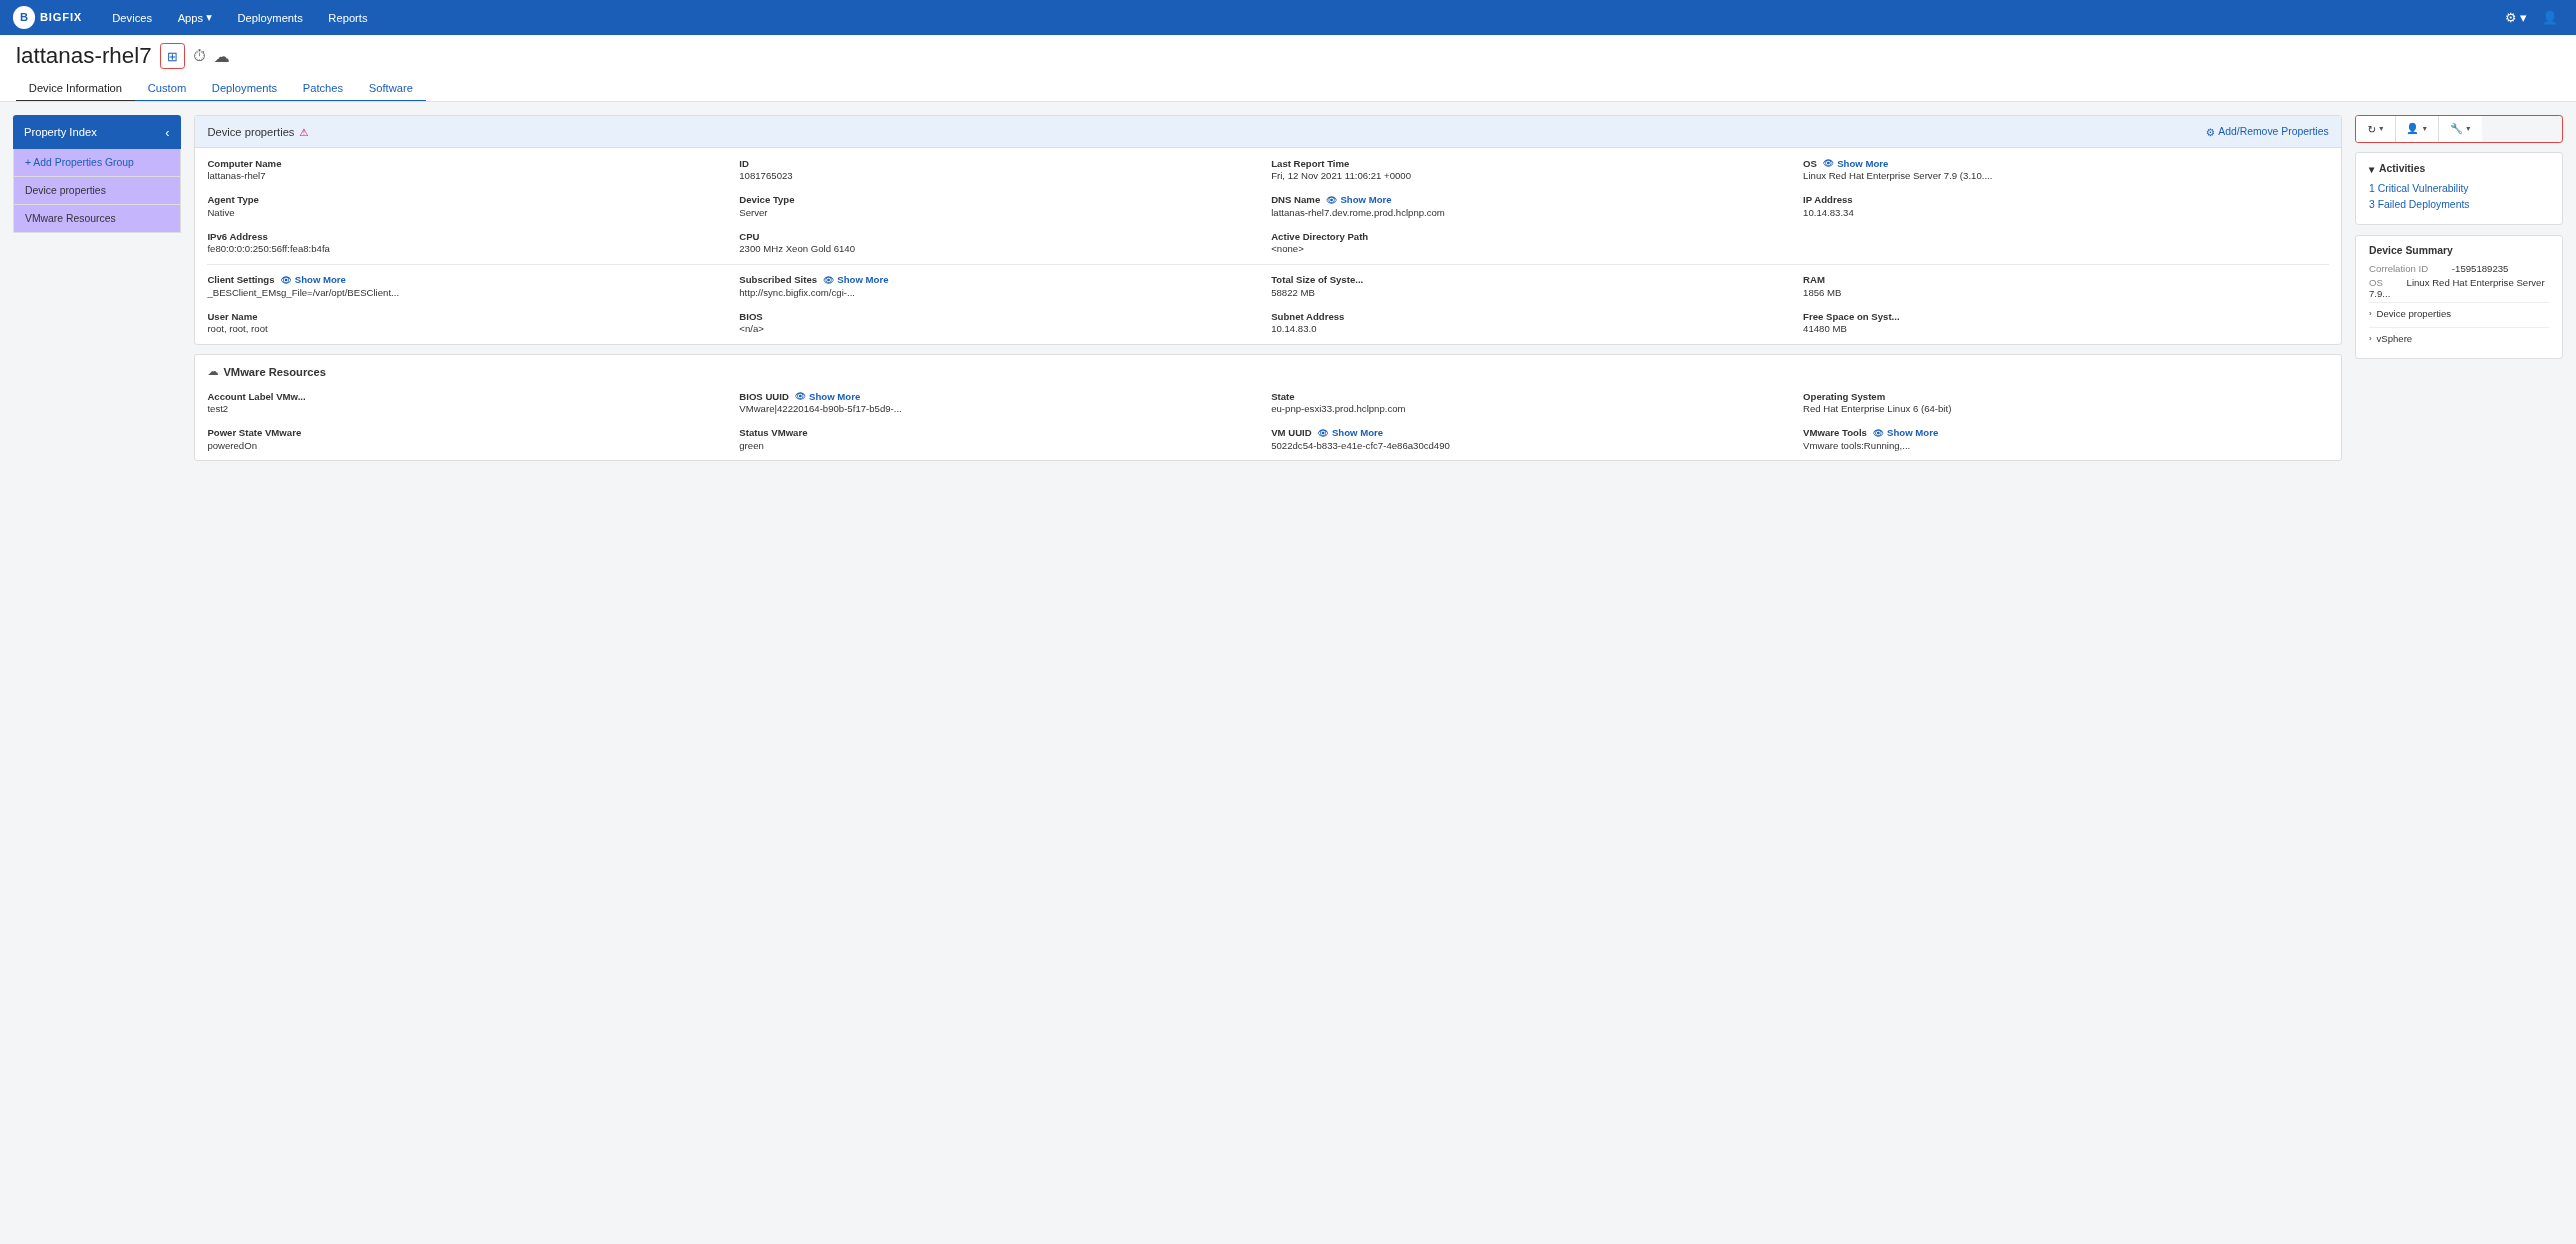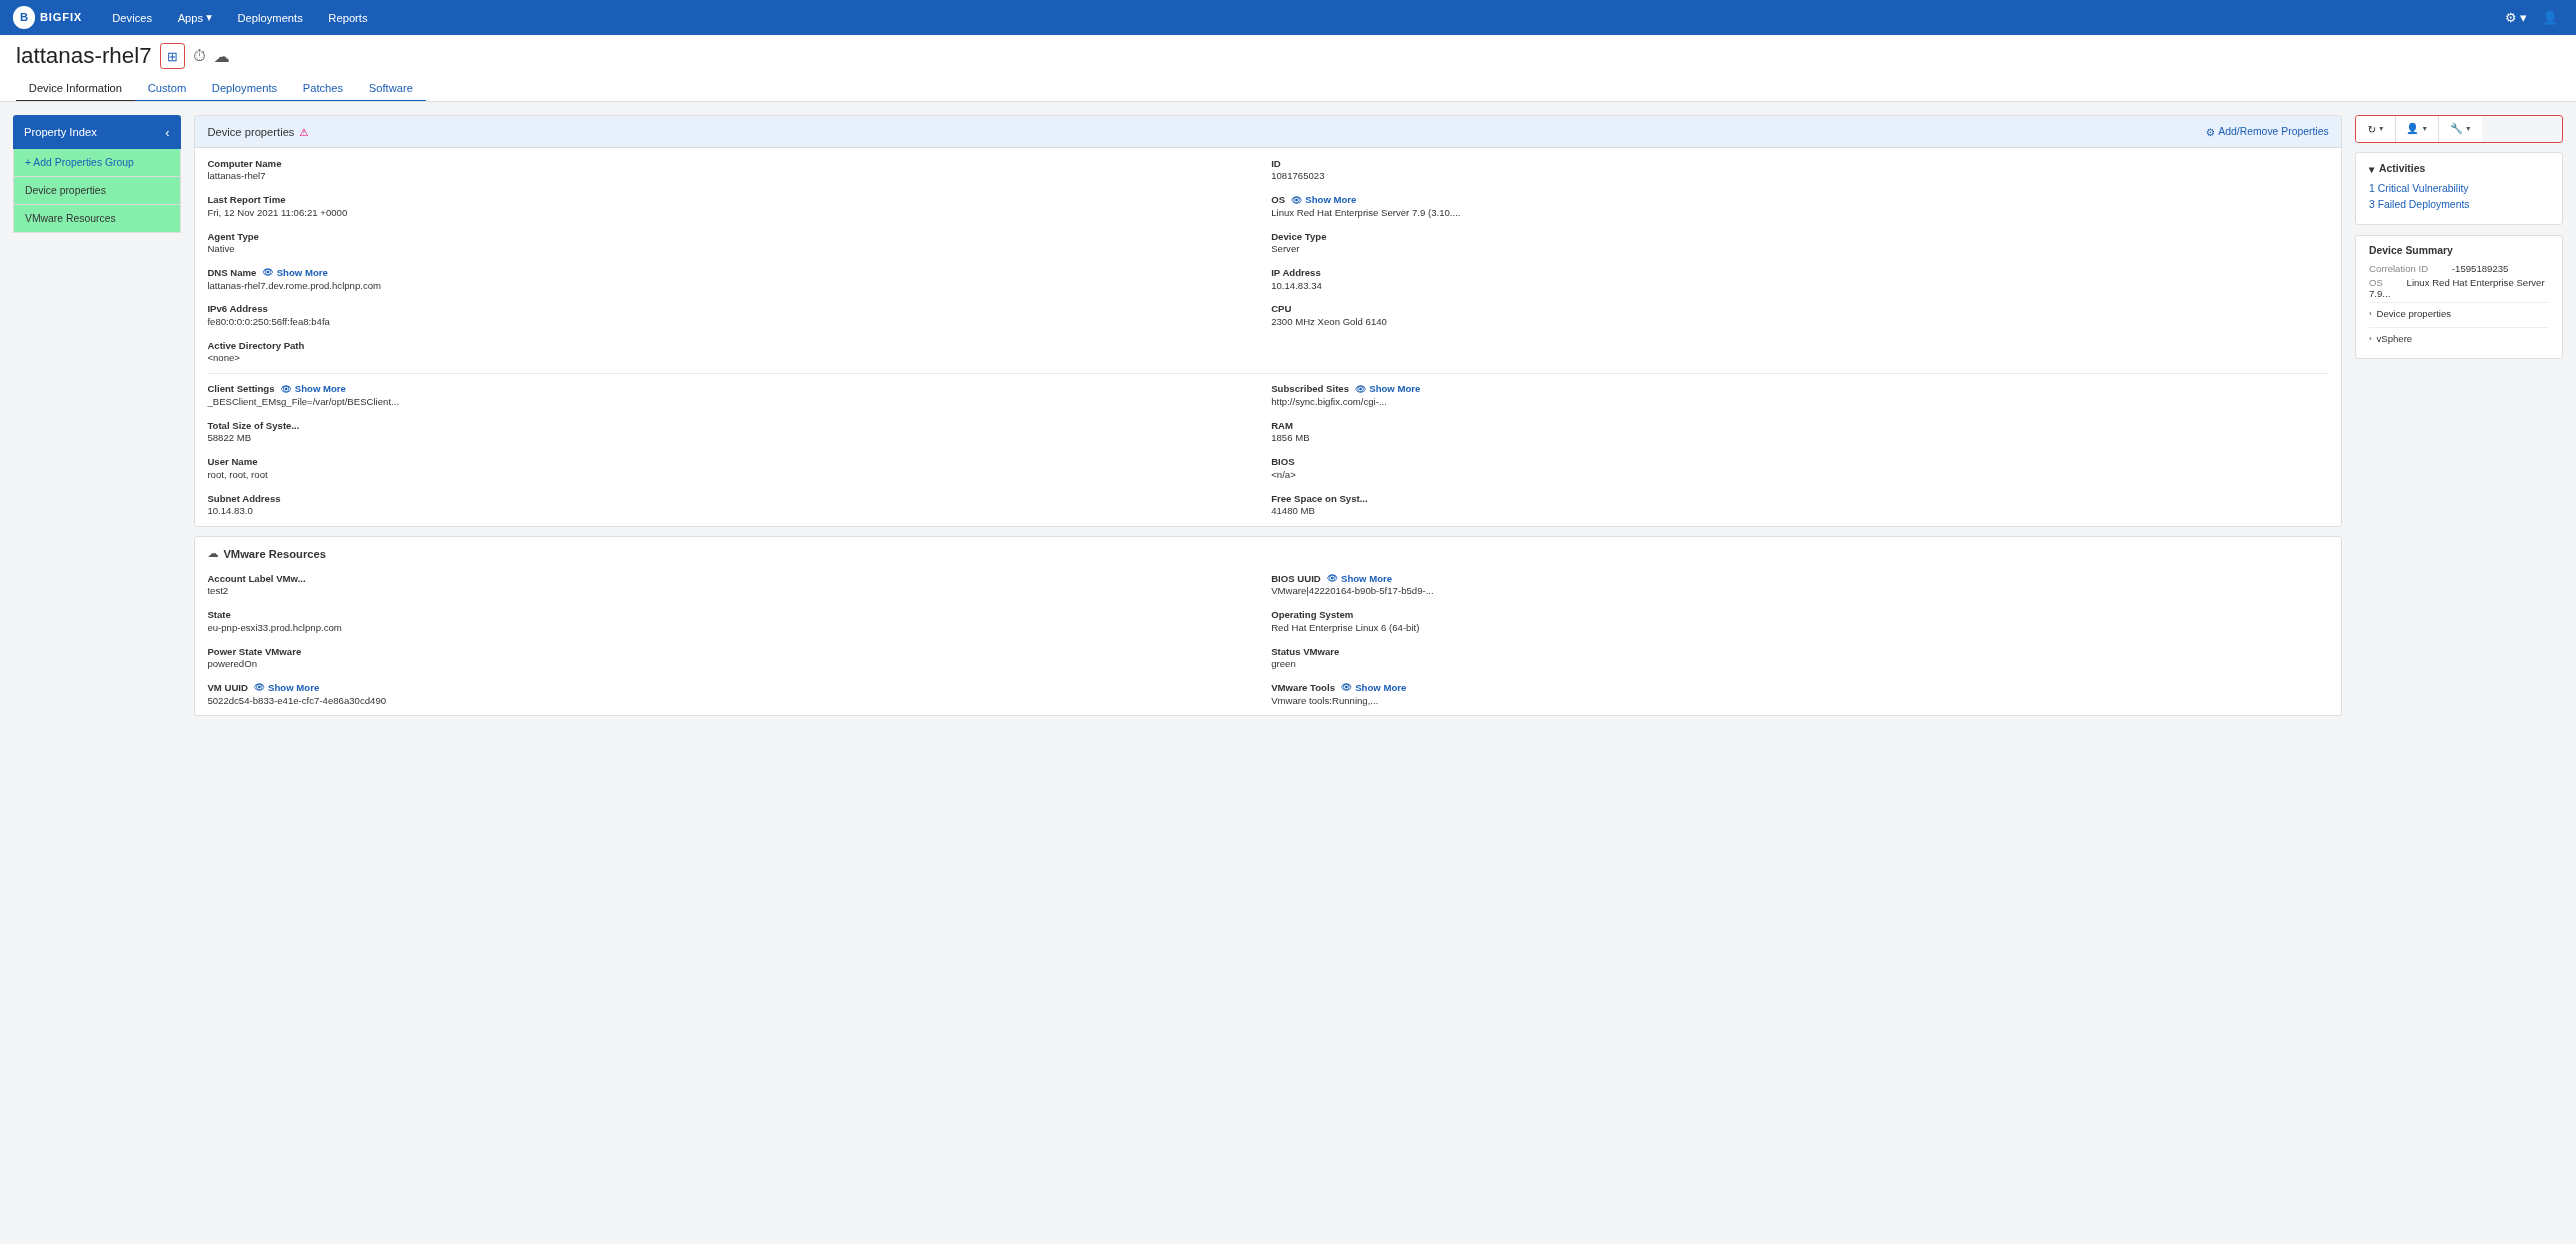--- a/index.html
+++ b/index.html
@@ -146,21 +146,21 @@
       display: flex;
       align-items: center;
       justify-content: space-between;
       border-radius: 3.2px 3.2px 0 0;
       font-weight: 500;
       font-size: 11.2px;
       cursor: pointer;
     }
     .sidebar-header .chevron { font-size: 12.8px; }
     .sidebar-item {
-      background: #86efac;
+      background: #c4b5fd;
       padding: 8px 11.2px;
       border: 0.8px solid #ddd;
       border-top: none;
       cursor: pointer;
       font-size: 10.4px;
       color: #1a5eb8;
     }
     .sidebar-item.add { color: #1a5eb8; font-size: 10.4px; }
     .sidebar-item.regular { color: #333; }
 
@@ -239,21 +239,21 @@
     .property-section {
       padding: 9.6px 12.8px;
     }
     .section-title {
       font-size: 10.4px;
       color: #555;
       margin-bottom: 9.6px;
     }
     .properties-grid {
       display: grid;
-      grid-template-columns: repeat(2, 1fr);
+      grid-template-columns: repeat(4, 1fr);
       gap: 12.8px 6.4px;
     }
     .property-item {}
     .property-label {
       font-weight: 600;
       font-size: 9.6px;
       margin-bottom: 1.6px;
       display: flex;
       align-items: center;
       gap: 3.2px;

